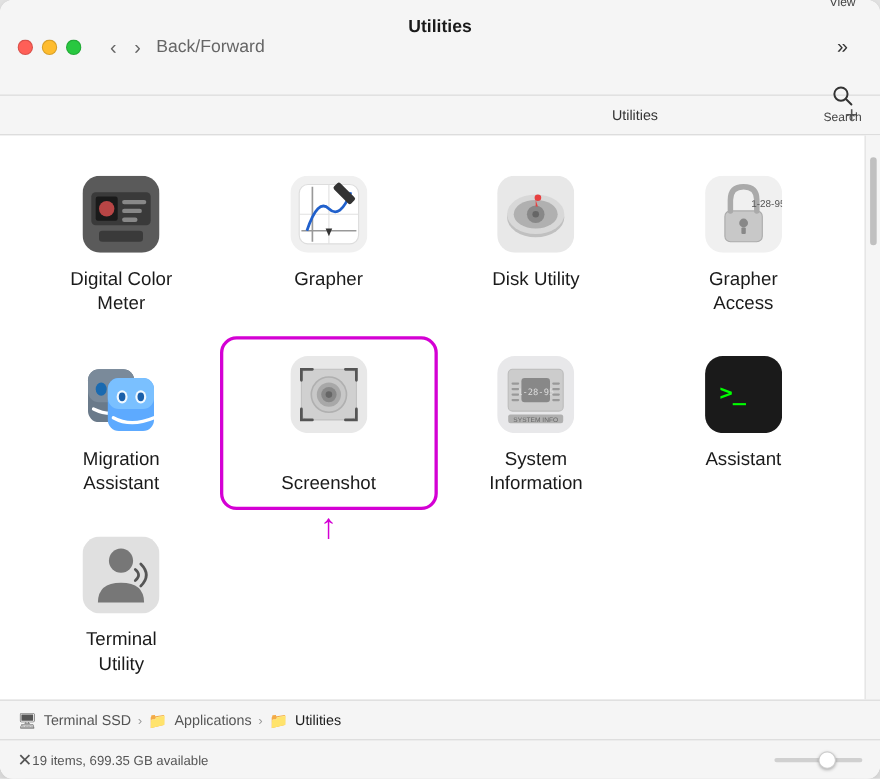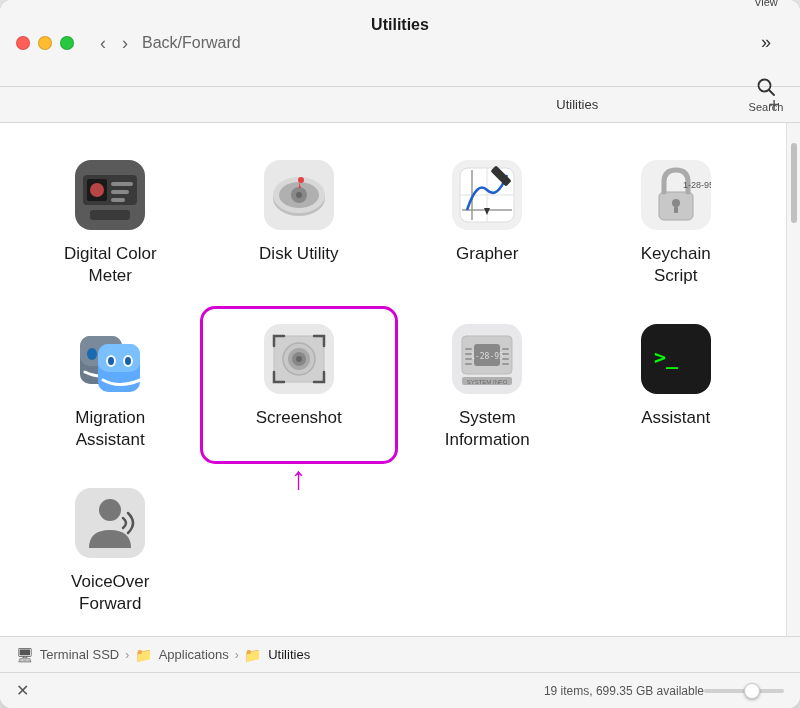--- a/index.html
+++ b/index.html
@@ -263,21 +263,21 @@
       font-size: 16px;
       color: #555;
       cursor: pointer;
       margin-right: auto;
     }
 
     .status-text {
       font-size: 12px;
       color: #555;
       flex: 1;
-      text-align: right;
+      text-align: left;
     }
 
     .status-slider {
       display: flex;
       align-items: center;
       gap: 4px;
     }
 
     .slider-track {
       width: 80px;
@@ -378,70 +378,70 @@
             <rect x="36" y="38" width="14" height="4" rx="2" fill="#888"></rect>
             <rect x="15" y="50" width="40" height="10" rx="3" fill="#3a3a3a"></rect>
           </svg>
         </div>
         <span class="file-name">Digital Color<br>Meter</span>
       </div>
 
       <div class="file-item">
         <div class="file-icon-wrapper">
           <svg width="70" height="70" viewBox="0 0 70 70">
+            <rect width="70" height="70" rx="16" fill="#f0f0f0"></rect>
+            <rect x="8" y="8" width="54" height="54" rx="8" fill="white" stroke="#ddd" stroke-width="1"></rect>
+
+            <line x1="8" y1="35" x2="62" y2="35" stroke="#e0e0e0" stroke-width="1"></line>
+            <line x1="35" y1="8" x2="35" y2="62" stroke="#e0e0e0" stroke-width="1"></line>
+
+            <line x1="10" y1="50" x2="60" y2="50" stroke="#999" stroke-width="1.5"></line>
+            <line x1="20" y1="10" x2="20" y2="60" stroke="#999" stroke-width="1.5"></line>
+
+            <path d="M15 50 Q25 20 35 30 Q45 40 55 15" stroke="#2060cc" stroke-width="2.5" fill="none"></path>
+
+            <rect x="38" y="12" width="22" height="8" rx="2" fill="#333" transform="rotate(45 49 16)"></rect>
+            <polygon points="35,55 38,48 32,48" fill="#333"></polygon>
+          </svg>
+        </div>
+        <span class="file-name">Grapher</span>
+      </div>
+
+      <div class="file-item">
+        <div class="file-icon-wrapper">
+          <svg width="70" height="70" viewBox="0 0 70 70">
             <rect width="70" height="70" rx="16" fill="#e8e8e8"></rect>
             <ellipse cx="35" cy="38" rx="26" ry="18" fill="#c0c0c0"></ellipse>
             <ellipse cx="35" cy="35" rx="26" ry="18" fill="#d8d8d8"></ellipse>
             <ellipse cx="35" cy="35" rx="20" ry="13" fill="#b0b0b0"></ellipse>
             <ellipse cx="35" cy="35" rx="8" ry="8" fill="#888"></ellipse>
             <ellipse cx="35" cy="35" rx="3" ry="3" fill="#666"></ellipse>
             <path d="M35 22 L37 28 L35 28 Z" fill="#e74040" stroke="none"></path>
             <circle cx="37" cy="20" r="3" fill="#e74040"></circle>
           </svg>
         </div>
         <span class="file-name">Disk Utility</span>
       </div>
 
       <div class="file-item">
         <div class="file-icon-wrapper">
           <svg width="70" height="70" viewBox="0 0 70 70">
             <rect width="70" height="70" rx="16" fill="#f0f0f0"></rect>
-            <rect x="8" y="8" width="54" height="54" rx="8" fill="white" stroke="#ddd" stroke-width="1"></rect>
-
-            <line x1="8" y1="35" x2="62" y2="35" stroke="#e0e0e0" stroke-width="1"></line>
-            <line x1="35" y1="8" x2="35" y2="62" stroke="#e0e0e0" stroke-width="1"></line>
-
-            <line x1="10" y1="50" x2="60" y2="50" stroke="#999" stroke-width="1.5"></line>
-            <line x1="20" y1="10" x2="20" y2="60" stroke="#999" stroke-width="1.5"></line>
-
-            <path d="M15 50 Q25 20 35 30 Q45 40 55 15" stroke="#2060cc" stroke-width="2.5" fill="none"></path>
-
-            <rect x="38" y="12" width="22" height="8" rx="2" fill="#333" transform="rotate(45 49 16)"></rect>
-            <polygon points="35,55 38,48 32,48" fill="#333"></polygon>
-          </svg>
-        </div>
-        <span class="file-name">Grapher</span>
-      </div>
-
-      <div class="file-item">
-        <div class="file-icon-wrapper">
-          <svg width="70" height="70" viewBox="0 0 70 70">
-            <rect width="70" height="70" rx="16" fill="#f0f0f0"></rect>
 
             <rect x="18" y="32" width="34" height="28" rx="5" fill="#c8c8c8" stroke="#aaa" stroke-width="1"></rect>
 
             <path d="M23 32 L23 22 Q23 10 35 10 Q47 10 47 22 L47 32" stroke="#aaa" stroke-width="5" fill="none" stroke-linecap="round"></path>
 
             <circle cx="35" cy="43" r="4" fill="#888"></circle>
             <rect x="33" y="47" width="4" height="6" rx="1" fill="#888"></rect>
 
             <text x="42" y="28" font-size="9" fill="#555">1-28-95</text>
           </svg>
         </div>
-        <span class="file-name">Keychain Script</span>
+        <span class="file-name">Grapher Access</span>
       </div>
 
       <div class="file-item">
         <div class="file-icon-wrapper">
           <svg width="70" height="70" viewBox="0 0 70 70">
 
             <rect x="5" y="12" width="42" height="48" rx="10" fill="#6a7a8a"></rect>
             <rect x="5" y="12" width="42" height="30" rx="10" fill="#7a8a9a"></rect>
 
             <ellipse cx="17" cy="30" rx="5" ry="6" fill="#1a6ab0"></ellipse>
@@ -454,21 +454,21 @@
             <ellipse cx="36" cy="37" rx="5" ry="6" fill="white" opacity="0.9"></ellipse>
             <ellipse cx="53" cy="37" rx="5" ry="6" fill="white" opacity="0.9"></ellipse>
             <ellipse cx="36" cy="37" rx="3" ry="4" fill="#1a5faa"></ellipse>
             <ellipse cx="53" cy="37" rx="3" ry="4" fill="#1a5faa"></ellipse>
             <path d="M28 56 Q44 65 65 56" stroke="white" stroke-width="3" fill="none" stroke-linecap="round"></path>
           </svg>
         </div>
         <span class="file-name">Migration<br>Assistant</span>
       </div>
 
-      <div class="file-item selected" style="position:relative;">
+      <div class="file-item selected" style="position:relative;justify-content:space-between;">
         <div class="file-icon-wrapper">
           <svg width="70" height="70" viewBox="0 0 70 70">
             <rect width="70" height="70" rx="16" fill="#e8e8e8"></rect>
 
             <rect x="10" y="12" width="50" height="46" rx="6" fill="#d0d0d0" stroke="#c0c0c0" stroke-width="1"></rect>
 
             <circle cx="35" cy="35" r="16" fill="#c8c8c8" stroke="#b0b0b0" stroke-width="1.5"></circle>
             <circle cx="35" cy="35" r="11" fill="#a8a8a8"></circle>
             <circle cx="35" cy="35" r="7" fill="#888"></circle>
             <circle cx="35" cy="35" r="3" fill="#666"></circle>
@@ -526,21 +526,21 @@
           <svg width="70" height="70" viewBox="0 0 70 70">
             <rect width="70" height="70" rx="16" fill="#e0e0e0"></rect>
 
             <circle cx="35" cy="22" r="11" fill="#777"></circle>
             <path d="M14 60 Q14 42 35 42 Q56 42 56 60" fill="#777"></path>
 
             <path d="M48 30 Q54 35 48 40" stroke="#555" stroke-width="2.5" fill="none" stroke-linecap="round"></path>
             <path d="M53 25 Q63 35 53 45" stroke="#555" stroke-width="2.5" fill="none" stroke-linecap="round"></path>
           </svg>
         </div>
-        <span class="file-name">VoiceOver Forward</span>
+        <span class="file-name">Terminal Utility</span>
       </div>
 
 
     </div>
 
     <div class="scrollbar-track">
       <div class="scrollbar-thumb"></div>
     </div>
   </div>
 

